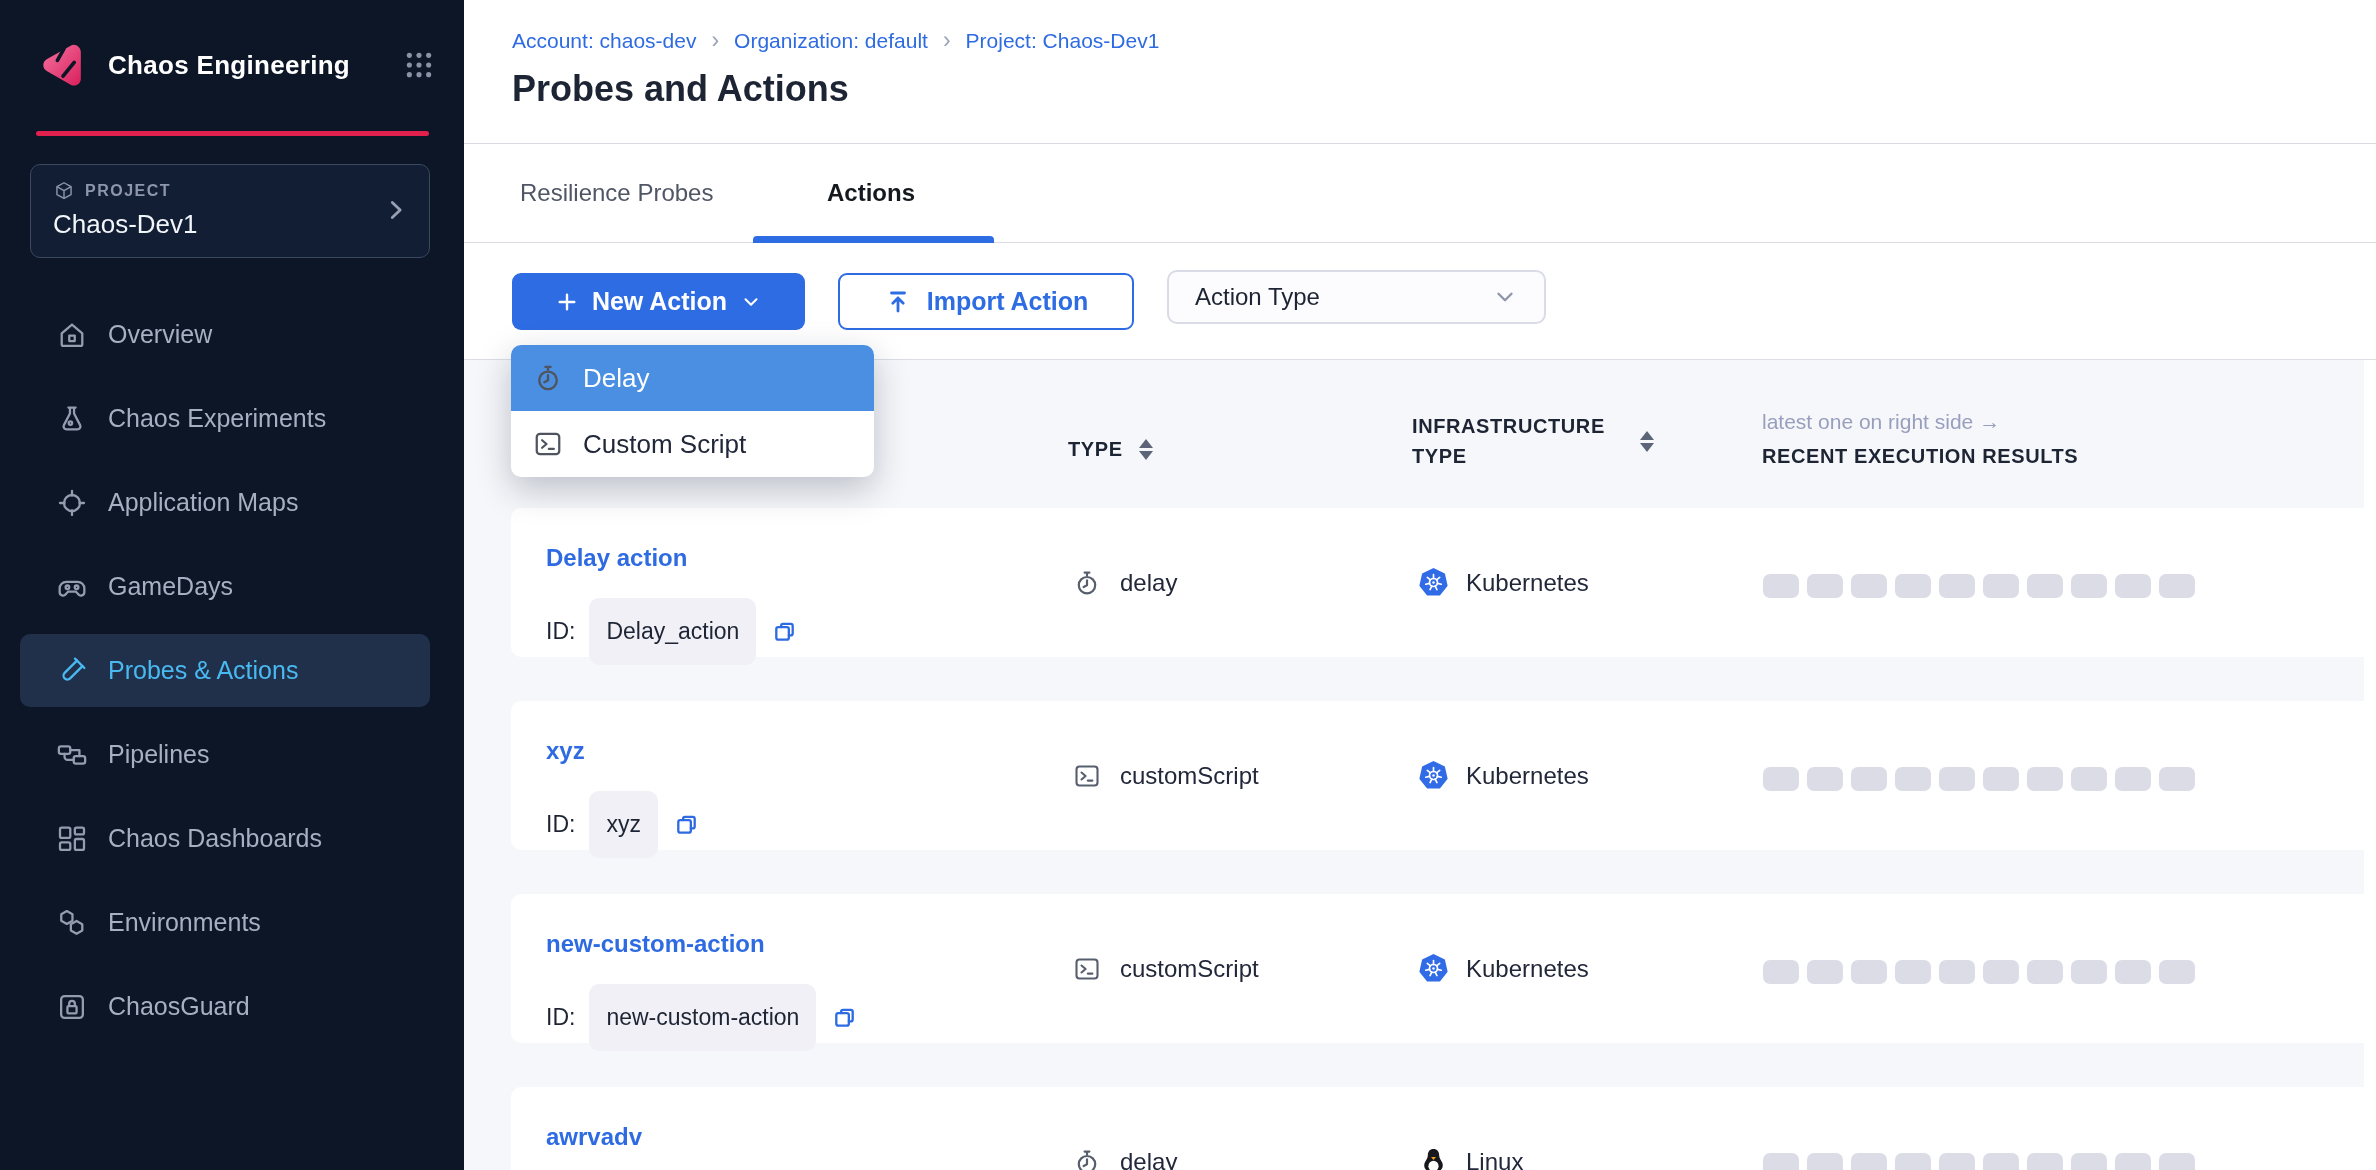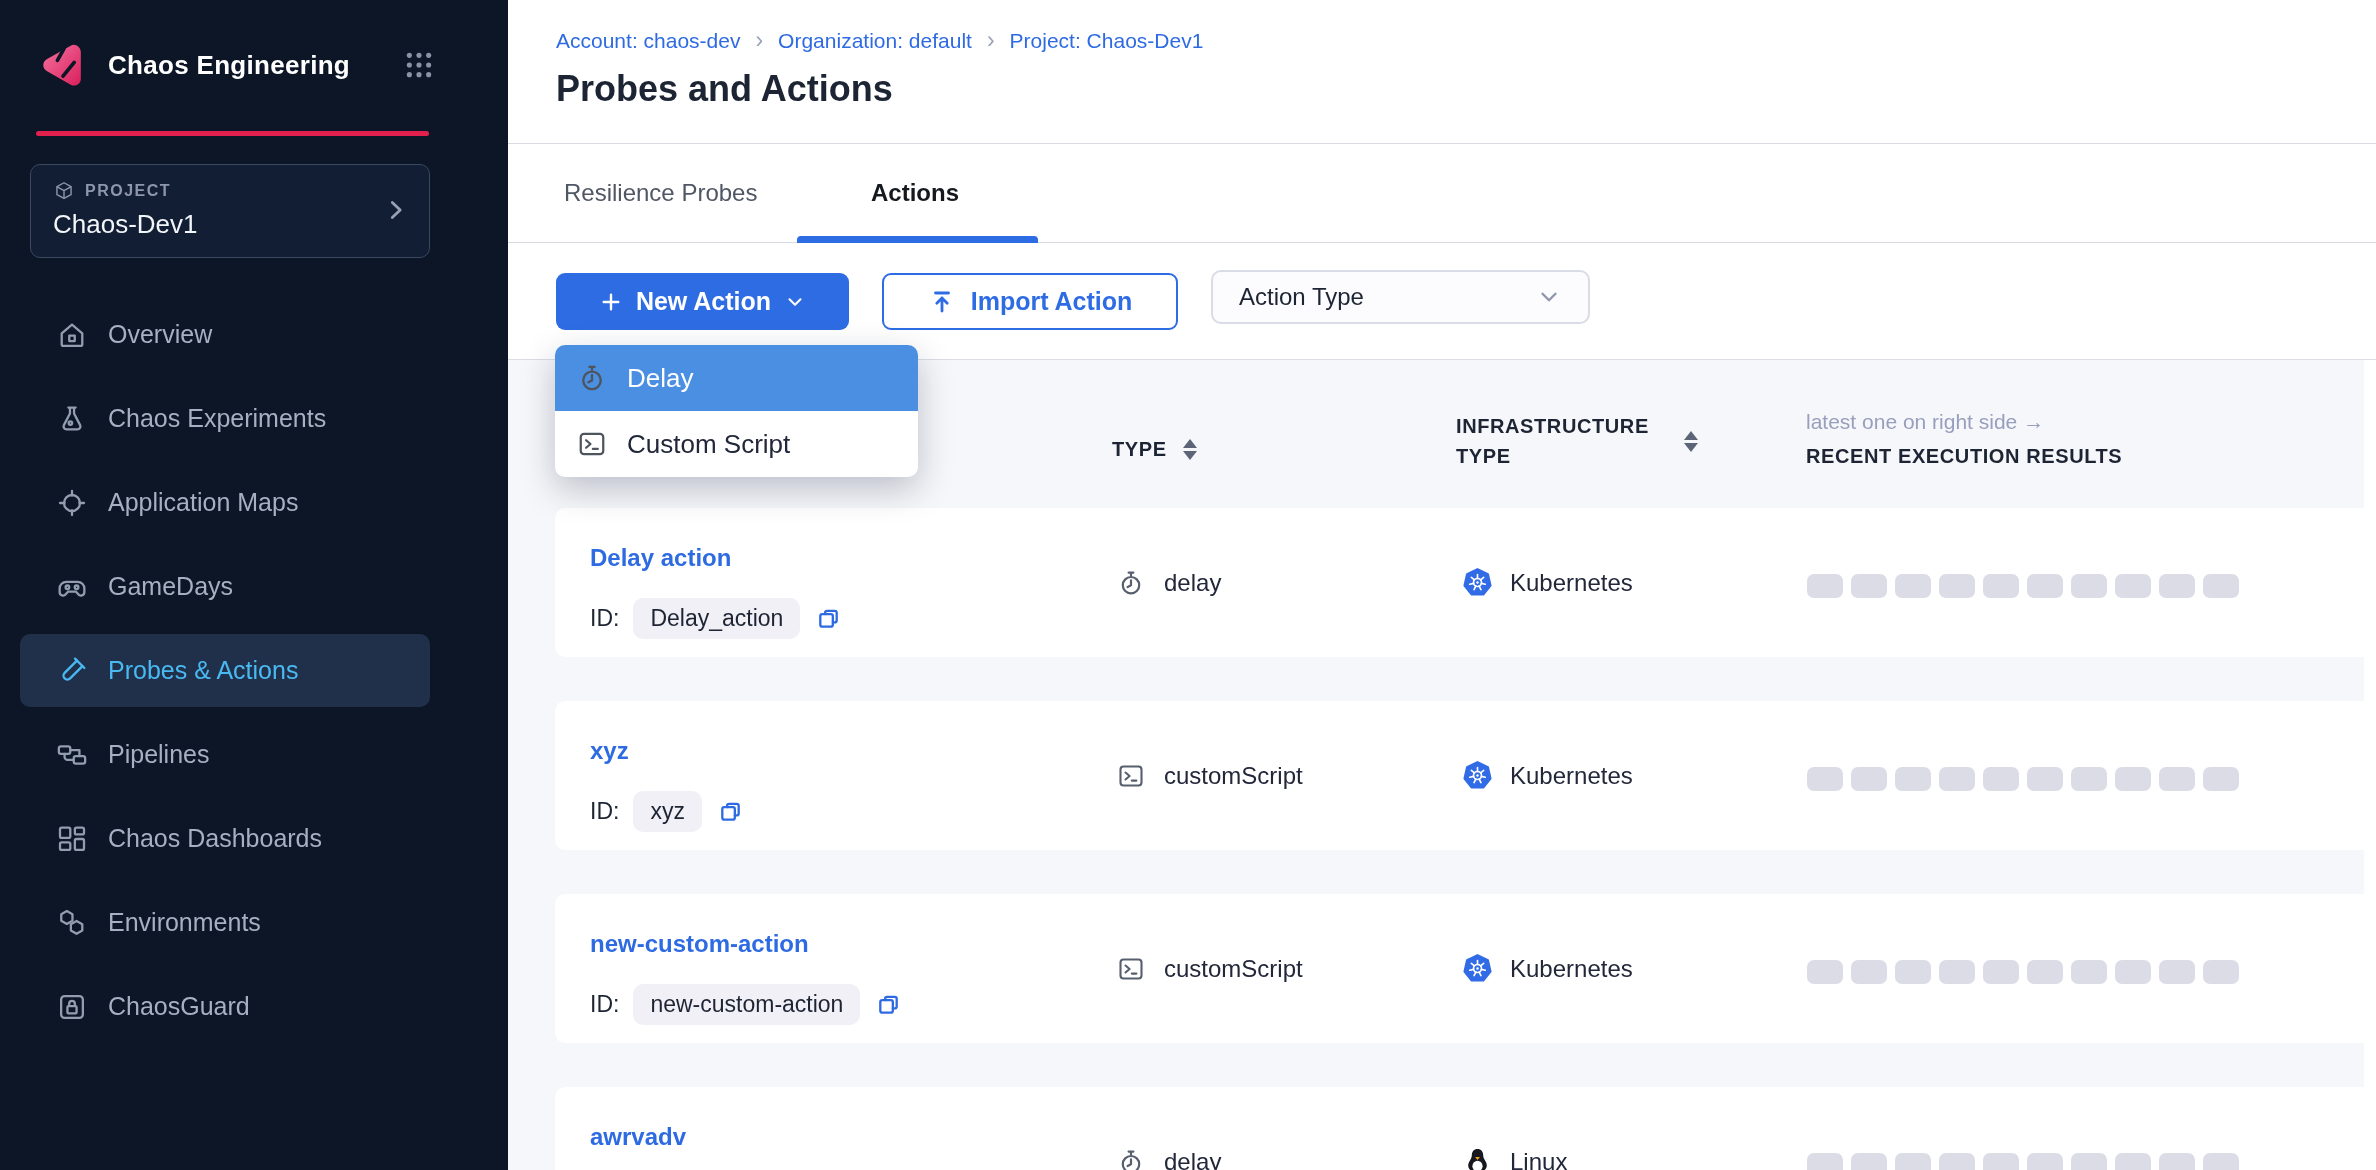--- a/index.html
+++ b/index.html
@@ -27,21 +27,21 @@
 
   .nav { position:absolute; top:298px; left:20px; width:410px; }
   .nav-item { height:73px; display:flex; align-items:center; padding-left:36px; border-radius:10px; margin-bottom:11px;
     color:#a7b0c2; cursor:pointer; }
   .nav-icon { width:32px; height:32px; margin-right:20px; color:#939db0; flex:0 0 auto; }
   .nav-label { font-size:25px; white-space:nowrap; }
   .nav-item.active { background:#20304b; color:#49b9f1; }
   .nav-item.active .nav-icon { color:#49b9f1; }
 
   
-  .main { position:absolute; left:464px; top:0; right:0; bottom:0; background:#ffffff;margin-left:44px; }
+  .main { position:absolute; left:464px; top:0; right:0; bottom:0; background:#ffffff; }
 
   .breadcrumb { position:absolute; top:27px; left:48px; display:flex; align-items:center; gap:15px; font-size:21px; }
   .crumb { color:#2e6be2; text-decoration:none; cursor:pointer; }
   .crumb-sep { color:#9aa3b6; font-size:23px; }
   .page-title { position:absolute; top:68px; left:48px; font-size:36px; font-weight:bold; color:#1d2433; }
   .hdr-divider { position:absolute; top:143px; left:0; right:0; height:1px; background:#d9dbe3; }
 
   .tabs { position:absolute; top:144px; left:0; right:0; height:99px; border-bottom:1px solid #d9dbe3; background:#fff; }
   .tab { position:absolute; top:0; height:98px; display:flex; align-items:center; font-size:24px; color:#4f5664; cursor:pointer; }
   .tab-probes { left:56px; }
@@ -76,21 +76,21 @@
   .th-hint { font-size:21px; font-weight:normal; letter-spacing:0; color:#989ebd; margin-bottom:11px; }
   .sort { display:inline-flex; flex-direction:column; gap:3px; }
   .sort i { display:block; width:0; height:0; border-left:7px solid transparent; border-right:7px solid transparent; }
   .sort .up { border-bottom:9px solid #5c6577; }
   .sort .down { border-top:9px solid #5c6577; }
 
   .rows { position:absolute; top:148px; left:47px; right:-14px; }
   .row-card { position:relative; height:149px; background:#ffffff; border-radius:10px; margin-bottom:44px; }
   .row-name { position:absolute; left:35px; top:36px; font-size:24px; font-weight:bold; color:#2e6be2; text-decoration:none; cursor:pointer; }
   .id-row { position:absolute; left:35px; top:90px; display:flex; align-items:center; font-size:23px; color:#1d2433; }
-  .id-pill { background:#f0f0f6; border-radius:10px; padding:7px 17px; margin-left:14px; font-size:23px; color:#1d2433; }
+  .id-pill { background:#f0f0f6; border-radius:10px; padding:20px 17px; margin-left:14px; font-size:23px; color:#1d2433; }
   .copy-icon { width:27px; height:27px; margin-left:15px; color:#2e6be2; cursor:pointer; }
   .cell { position:absolute; top:0; height:149px; display:flex; align-items:center; font-size:24px; color:#22283a; }
   .cell-type { left:562px; gap:19px; }
   .cell-type .cicon { width:28px; height:28px; color:#575e6d; }
   .cell-infra { left:907px; gap:17px; }
   .cell-infra .cicon { width:31px; height:31px; }
   .squares { position:absolute; left:1252px; top:66px; display:flex; gap:8px; }
   .sq { width:36px; height:24px; border-radius:7px; background:#dbdce6; }
 
   .scroll-strip { position:absolute; right:0; top:360px; bottom:0; width:12px; background:#ffffff; z-index:30; }

